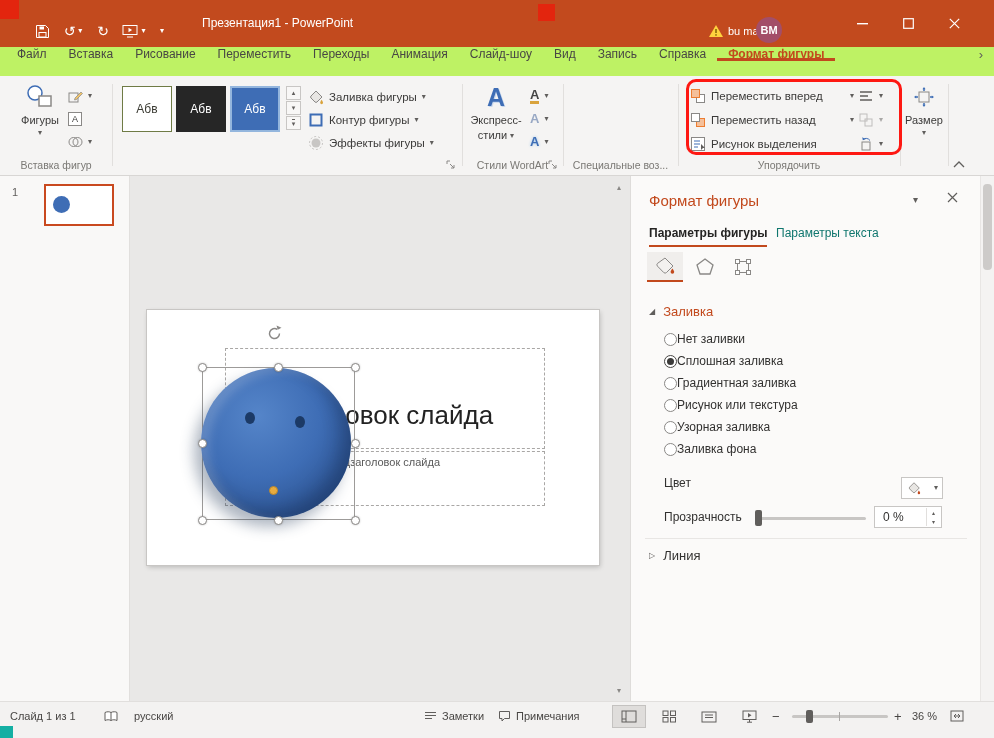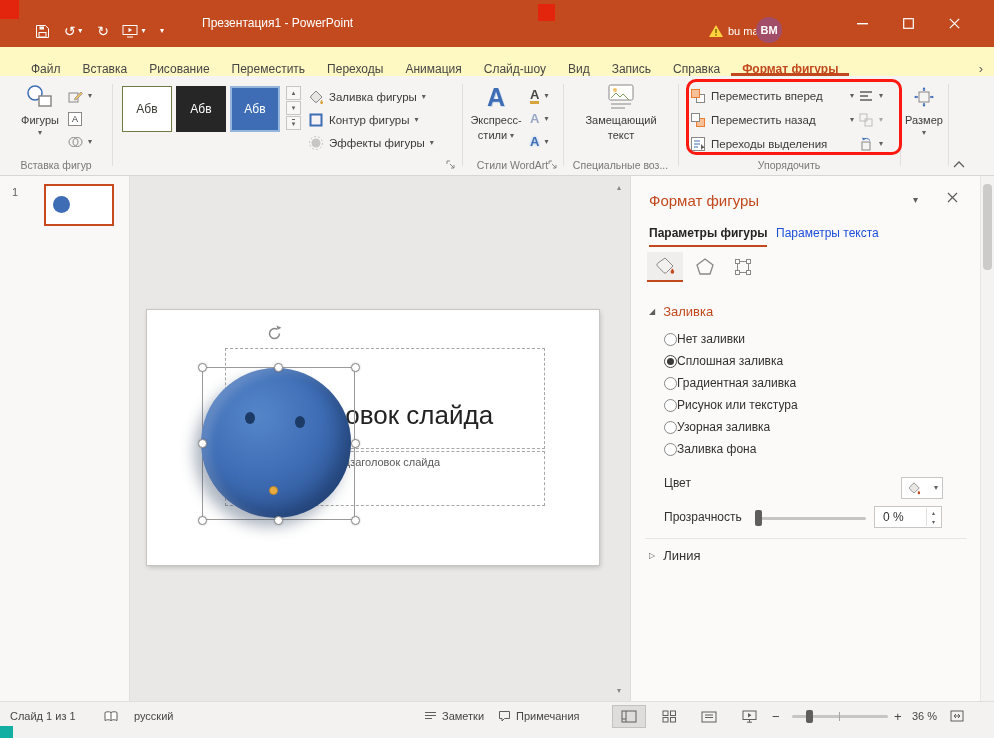--- a/index.html
+++ b/index.html
@@ -13,21 +13,21 @@
 .cdn{font-size:8px;line-height:1;color:#605E5C}
 .cdn-w{font-size:8px;line-height:1;color:#fff}
 .tb-title{position:absolute;left:202px;top:16px;color:#fff;font-size:12px;white-space:nowrap}
 .searchbox{position:absolute;left:372px;top:12px;width:262px;height:23px;background:#A23D12;border-radius:2px;display:flex;align-items:center;gap:8px;padding-left:18px;color:#F2CDBA;font-size:12px}
 .artifact{position:absolute;background:#E3250E}
 .acct-name{position:absolute;left:728px;top:25px;color:#fff;font-size:11px;white-space:nowrap}
 .alerticon{position:absolute;left:708px;top:24px}
 .avatar{position:absolute;left:756px;top:17px;width:26px;height:26px;border-radius:50%;background:#A34E68;color:#fff;font-size:11px;font-weight:bold;display:flex;align-items:center;justify-content:center}
 .winbtn{position:absolute;top:0;width:46px;height:47px;display:flex;align-items:center;justify-content:center}
 
-.tabrow{position:absolute;left:0;top:47px;width:994px;height:29px;background:#fef9c3;display:flex;align-items:flex-end;padding-left:20px}
+.tabrow{position:absolute;left:0;top:47px;width:994px;height:29px;background:#bef264;display:flex;align-items:flex-start;padding-left:6px}
 .rtab{padding:0 11px;display:flex;align-items:center;font-size:12px;color:#484644;white-space:nowrap}
 .rtab.active{color:#C2491D;font-weight:700;box-shadow:inset 0 -3px 0 #C2491D}
 .tab-ovf{margin-left:auto;width:26px;display:flex;align-items:center;justify-content:center;color:#605E5C;font-size:13px}
 
 .ribbon{position:absolute;left:0;top:76px;width:994px;height:100px;background:#F5F4F3;border-bottom:1px solid #D8D6D4}
 .rsep{position:absolute;top:8px;height:82px;width:1px;background:#E1DFDD}
 .glabel{position:absolute;bottom:4px;font-size:10.5px;color:#7A7874;text-align:center;white-space:nowrap}
 .bigbtn{position:absolute;top:6px;display:flex;flex-direction:column;align-items:center;gap:2px;font-size:11px;line-height:13px;color:#3B3A39;text-align:center}
 .bb-icon{height:30px;display:flex;align-items:center;justify-content:center}
 .rrow{position:absolute;display:flex;align-items:center;gap:5px;font-size:11.5px;color:#3B3A39;height:20px;white-space:nowrap}
@@ -60,21 +60,21 @@
 .shape{position:absolute;left:54px;top:58px;width:150px;height:150px;border-radius:50%;background:radial-gradient(circle at 38% 32%,#5585C9 0%,#3E6DB5 45%,#2D5492 78%,#27497F 100%);box-shadow:inset 8px 4px 10px rgba(255,255,255,.18),inset -10px -8px 16px rgba(10,25,55,.28),-7px 9px 14px rgba(45,65,95,.38)}
 .eye{position:absolute;border-radius:50%;background:#1C3A66}
 .adj{position:absolute;width:9px;height:9px;border-radius:50%;background:#E7AB3F;border:1px solid #B9872C}
 .handle{position:absolute;width:9px;height:9px;border-radius:50%;background:#fff;border:1px solid #8A8886;box-shadow:0 0 2px rgba(0,0,0,.25)}
 .rotator{position:absolute;left:119px;top:14px}
 
 .pane{position:absolute;left:630px;top:176px;width:350px;height:525px;background:#FBFAF9;border-left:1px solid #DEDCDA}
 .pane-title{position:absolute;left:18px;top:16px;font-size:15px;color:#C2491D;white-space:nowrap}
 .pane-caret{position:absolute;left:282px;top:18px;color:#605E5C;font-size:10px}
 .pane-close{position:absolute;left:316px;top:16px}
-.ptab{position:absolute;top:50px;font-size:12px;color:#1d4ed8;white-space:nowrap}
+.ptab{position:absolute;top:50px;font-size:12px;color:#0f766e;white-space:nowrap}
 .ptab.active{color:#252423;font-weight:700;border-bottom:2px solid #C2491D;padding-bottom:5px}
 .picon{position:absolute;top:76px;width:36px;height:30px;display:flex;align-items:center;justify-content:center}
 .picon.sel{background:#F0EEEC;border-bottom:2px solid #C2491D}
 .sect{position:absolute;display:flex;align-items:center;gap:8px;font-size:13px;white-space:nowrap}
 .tri{font-size:8px;color:#605E5C;line-height:1}
 .fopt{position:absolute;left:33px;display:flex;align-items:center;gap:0;font-size:12px;color:#323130;white-space:nowrap}
 .radio{width:13px;height:13px;border-radius:50%;border:1px solid #8A8886;background:#fff;position:relative;flex:none}
 .radio.on{border-color:#484644}
 .radio.on::after{content:"";position:absolute;left:2px;top:2px;width:7px;height:7px;border-radius:50%;background:#3B3A39}
 .plabel{position:absolute;left:33px;font-size:12px;color:#323130;white-space:nowrap}
@@ -298,32 +298,20 @@
       <span class="a3">А</span>
       <span class="cdn">▾</span>
     </div>
     <div class="glabel" style="left:462px;width:101px">Стили WordArt</div>
     <div style="position:absolute;left:548px;bottom:5px">
         <svg width="10" height="10" viewBox="0 0 10 10">
           <path d="M1 4V1h3M4 4l4 4M8 8V5M8 8H5" fill="none" stroke="#8A8886"></path>
         </svg>
       </div>
 
-    <div class="bigbtn" style="left:585px;width:72px">
-      <span class="bb-icon">
-          <svg width="26" height="26" viewBox="0 0 26 26">
-            <rect x="1" y="1" width="24" height="15" rx="1.5" fill="#fff" stroke="#8A8886"></rect>
-            <circle cx="7" cy="6" r="2" fill="#F0C36A"></circle>
-            <path d="M3 14l5-5 4 4 3-3 6 6" fill="none" stroke="#7E9E5A"></path>
-            <path d="M3 20h20M3 24h14" stroke="#8A8886"></path>
-          </svg>
-        </span>
-      <span>Замещающий</span>
-      <span>текст</span>
-    </div>
     <div class="glabel" style="left:563px;width:115px">Специальные воз...</div>
 
     <div class="rrow arr-row" style="top:10px">
       <span>
           <svg width="16" height="16" viewBox="0 0 16 16">
             <rect x="6.5" y="6.5" width="8" height="8" fill="#fff" stroke="#8A8886"></rect>
             <rect x="1.5" y="1.5" width="8" height="8" fill="#F5C09A" stroke="#ED7D31"></rect>
           </svg>
         </span>
       <span>Переместить вперед</span>
@@ -340,21 +328,21 @@
       <span class="cdn">▾</span>
     </div>
     <div class="rrow arr-row" style="top:58px">
       <span>
           <svg width="16" height="16" viewBox="0 0 16 16">
             <rect x="1.5" y="1.5" width="13" height="13" fill="#fff" stroke="#8A8886"></rect>
             <path d="M4 5h6M4 8h6M4 11h4" stroke="#3E6DB5"></path>
             <path d="M11 8v6l2-2h2z" fill="#605E5C"></path>
           </svg>
         </span>
-      <span>Переходы выделения</span>
+      <span>Рисунок выделения</span>
     </div>
     <div class="rrow" style="left:858px;top:10px">
       <span>
           <svg width="16" height="14" viewBox="0 0 16 14">
             <path d="M2 3h12M2 7h8M2 11h12" stroke="#605E5C" stroke-width="1.5"></path>
           </svg>
         </span>
       <span class="cdn">▾</span>
     </div>
     <div class="rrow" style="left:858px;top:34px;opacity:.5">

